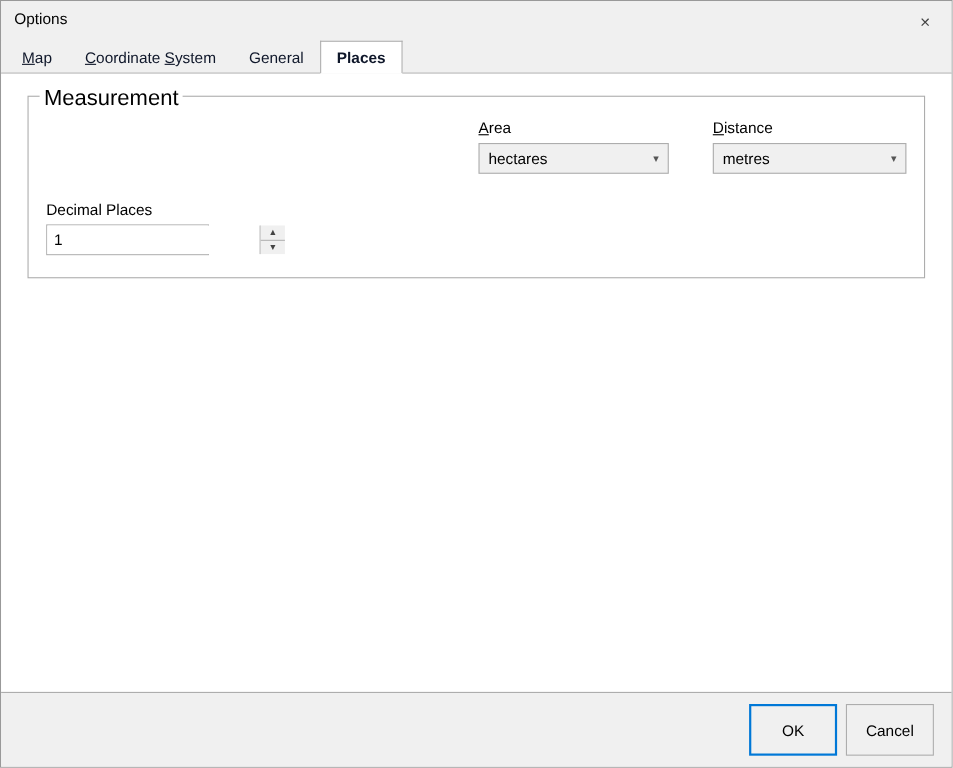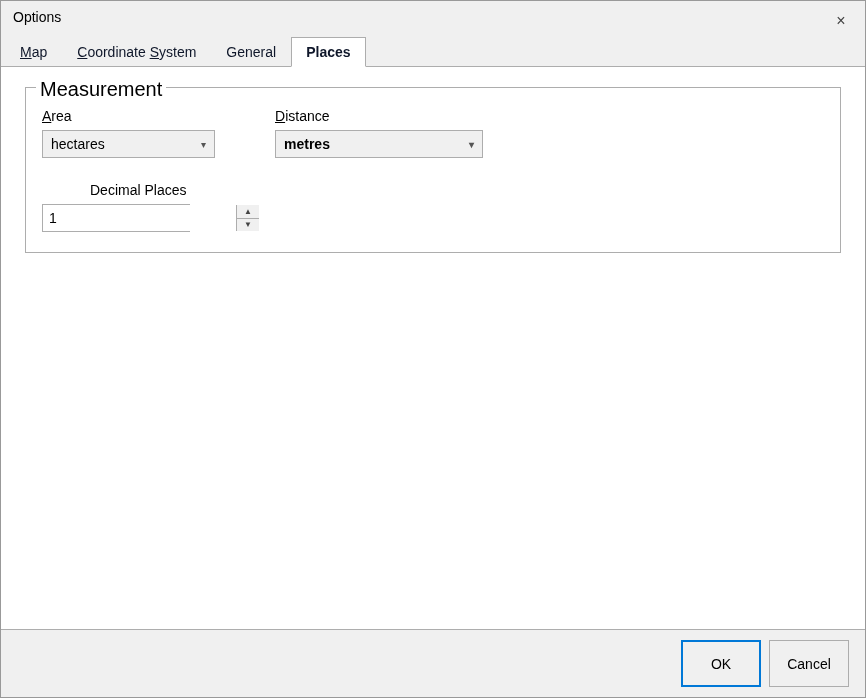--- a/index.html
+++ b/index.html
@@ -111,22 +111,23 @@
       top: -10px;
       left: 10px;
       background: #ffffff;
       padding: 0 4px;
       font-size: 20px;
       color: #000;
     }
 
     .measurement-row {
       display: flex;
-      gap: 60px;
+      gap: 40px;
       margin-top: 8px;
+      justify-content: flex-end;
     }
 
     .field-group {
       display: flex;
       flex-direction: column;
       gap: 6px;
     }
 
     .field-label {
       font-size: 14px;
@@ -149,22 +150,21 @@
       font-size: 14px;
       color: #000;
       height: 28px;
     }
 
     .dropdown-area {
       width: 173px;
     }
 
     .dropdown-distance {
-      width: 208px;
-      font-weight: bold;
+      width: 176px;
     }
 
     .dropdown-text {
       flex: 1;
     }
 
     .dropdown-arrow {
       font-size: 10px;
       color: #555;
       margin-left: 8px;
@@ -172,21 +172,20 @@
 
     
     .decimal-section {
       margin-top: 24px;
     }
 
     .decimal-label {
       font-size: 14px;
       color: #000;
       margin-bottom: 6px;
-      margin-left: 48px;
     }
 
     .spinner-container {
       display: flex;
       align-items: stretch;
       width: 148px;
       height: 28px;
       border: 1px solid #adadad;
     }
 

